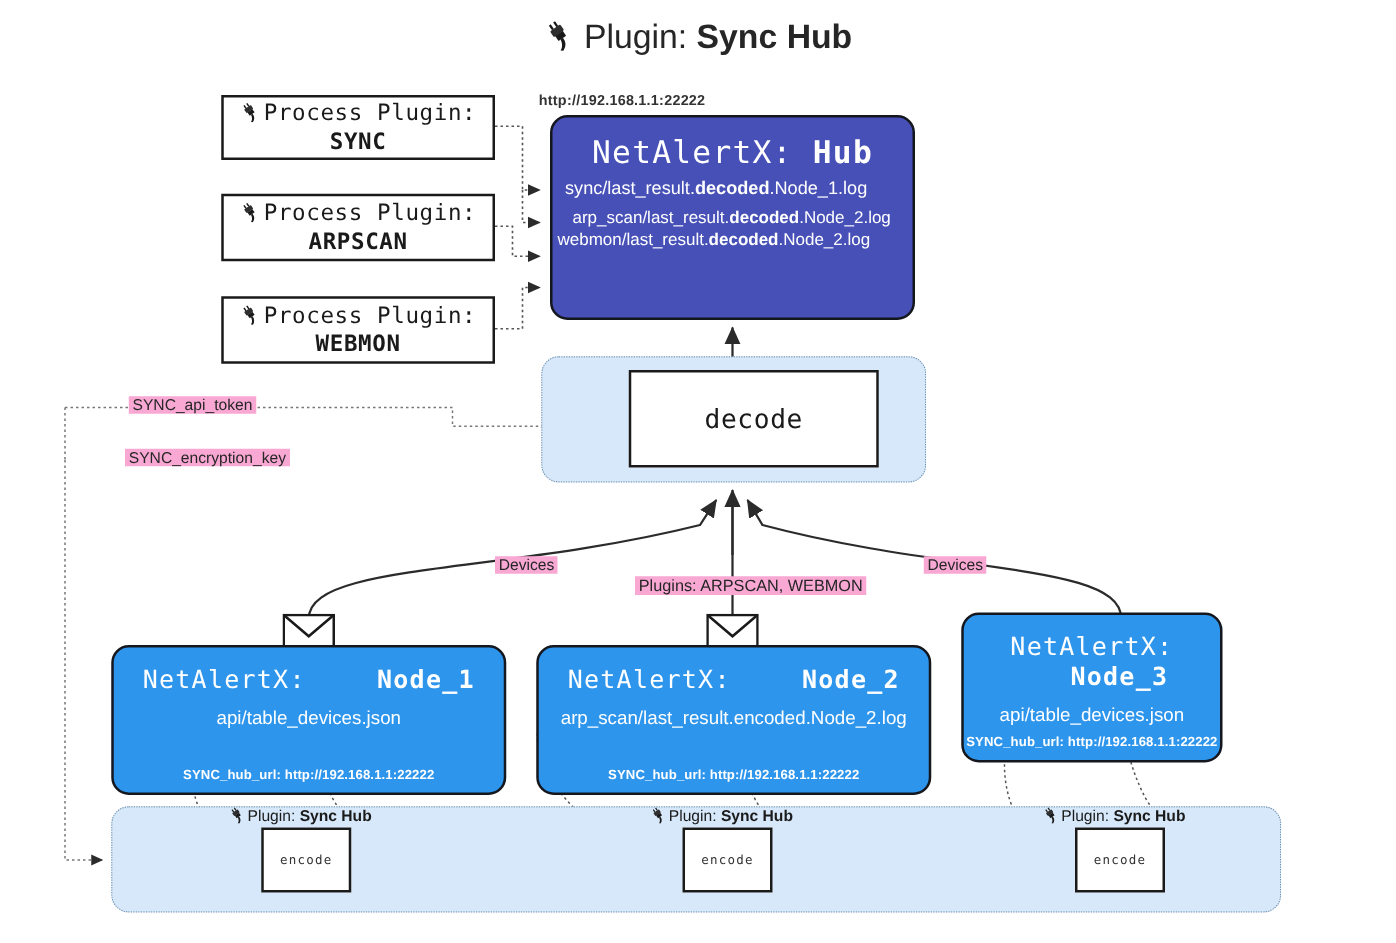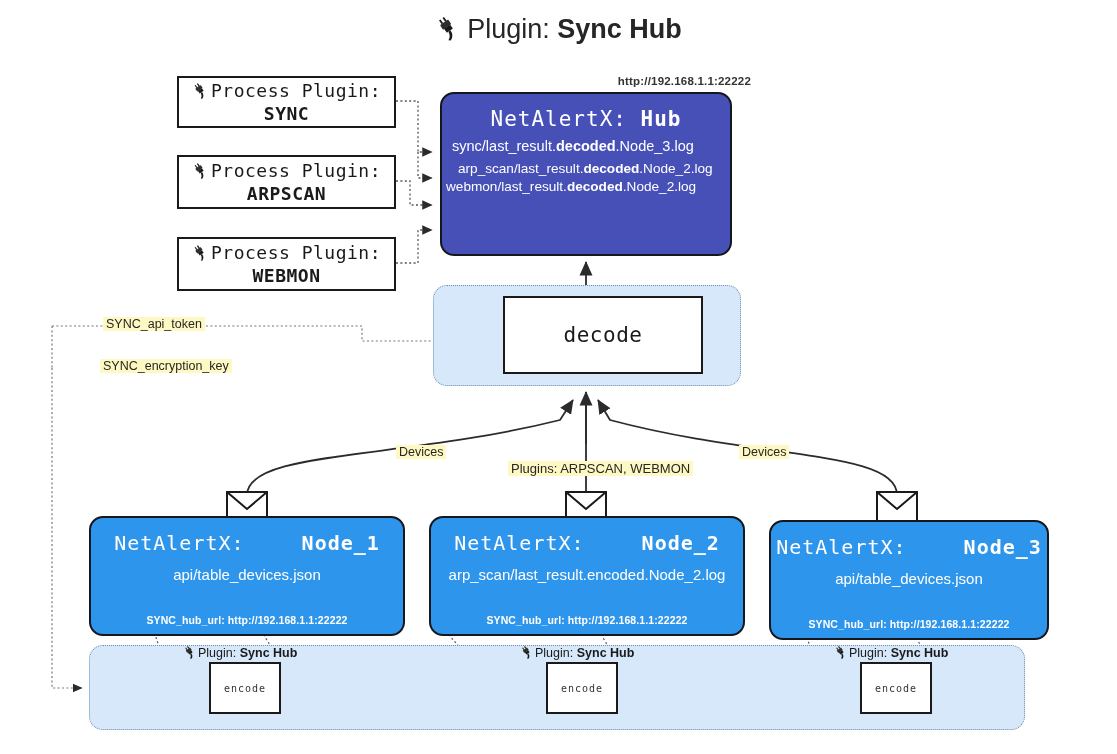--- a/index.html
+++ b/index.html
@@ -17,27 +17,27 @@
   #edges{position:absolute;left:0;top:0;width:1117px;height:754px;}
 
   
   .procbox{position:absolute;border:2px solid #1a1a1a;background:#ffffff;
            box-sizing:border-box;display:flex;flex-direction:column;
            align-items:center;justify-content:center;}
   .procbox .l1{font-size:18px;letter-spacing:.5px;white-space:nowrap;}
   .procbox .l2{font-size:18px;letter-spacing:.5px;white-space:nowrap;font-weight:bold;}
   .procbox .plug{display:inline-block;vertical-align:-2px;margin-right:2px;}
 
-  #huburl{position:absolute;left:431px;top:75px;width:320px;text-align:right;
+  #huburl{position:absolute;left:431px;top:75px;width:320px;text-align:left;
           font-size:11.5px;font-weight:bold;color:#333;letter-spacing:.2px;}
 
   #hub{position:absolute;left:440px;top:92px;width:292px;height:164px;
        background:#4750b7;border:2px solid #15171f;border-radius:14px;
        box-sizing:border-box;color:#ffffff;}
-  #hub .htitle{text-align:center;font-size:21px;margin-top:13px;letter-spacing:1px;}
+  #hub .htitle{text-align:center;font-size:25px;margin-top:13px;letter-spacing:1px;}
   #hub .htitle .b{font-weight:bold;}
   #hub .hline{font-size:14.5px;margin-top:7px;padding-left:10px;white-space:nowrap;}
   #hub .hline:first-of-type{margin-top:13px;}
   #hub .hline b{font-weight:bold;}
   #hub .small{font-size:13.6px;}
 
   .band{position:absolute;background:#d6e8f9;border:1.6px dotted #6d8fae;
         border-radius:14px;box-sizing:border-box;}
 
   .codebox{position:absolute;background:#ffffff;border:2px solid #1a1a1a;
@@ -53,21 +53,21 @@
   .node{position:absolute;background:#2e95ec;border:2px solid #15171f;
         border-radius:14px;box-sizing:border-box;color:#ffffff;text-align:center;}
   .node .ntitle{font-size:20px;margin-top:13px;letter-spacing:1px;}
   .node .ntitle .b{font-weight:bold;padding-left:44px;}
   .node .nline{font-size:15px;margin-top:11px;white-space:nowrap;}
   .node .nline.tight{margin-top:6px;}
   .node .nurl{font-size:10.5px;font-weight:bold;letter-spacing:.1px;
               position:absolute;left:0;right:0;bottom:8px;}
 
   
-  .elabel{position:absolute;font-size:12.5px;color:#262626;background:#fef9c3;
+  .elabel{position:absolute;font-size:12.5px;color:#262626;background:#f9a8d4;
           padding:0 3px;white-space:nowrap;}
   .elabel.big{font-size:13px;}
 
   
   .env{position:absolute;}
 </style>
 </head>
 <body>
 
 <div id="title">
@@ -187,21 +187,21 @@
   <div class="l2 mono">WEBMON</div>
 </div>
 
 <div id="huburl">http://192.168.1.1:22222</div>
 
 <div id="hub">
   <div class="htitle mono">
     <span>NetAlertX:</span>
     <span class="b">Hub</span>
   </div>
-  <div class="hline"><span>sync/last_result.</span><b>decoded</b><span>.Node_3.log</span></div>
+  <div class="hline"><span>sync/last_result.</span><b>decoded</b><span>.Node_1.log</span></div>
   <div class="hline small" style="padding-left:16px;"><span>arp_scan/last_result.</span><b>decoded</b><span>.Node_2.log</span></div>
   <div class="hline small" style="padding-left:4px;margin-top:3px;"><span>webmon/last_result.</span><b>decoded</b><span>.Node_2.log</span></div>
 </div>
 
 <div class="band" style="left:433px;top:285px;width:308px;height:101px;"></div>
 <div class="codebox mono" id="decode">decode</div>
 
 <div class="elabel" style="left:103px;top:317px;">SYNC_api_token</div>
 <div class="elabel" style="left:64px;top:359px;margin-left:36px;">SYNC_encryption_key</div>
 
@@ -239,21 +239,21 @@
 
 <div class="node" style="left:429px;top:516px;width:316px;height:120px;">
   <div class="ntitle mono">
     <span>NetAlertX:</span>
     <span class="b">Node_2</span>
   </div>
   <div class="nline">arp_scan/last_result.encoded.Node_2.log</div>
   <div class="nurl">SYNC_hub_url: http://192.168.1.1:22222</div>
 </div>
 
-<div class="node" style="left:769px;top:520px;width:280px;height:120px;">
+<div class="node" style="left:769px;top:490px;width:209px;height:120px;">
   <div class="ntitle mono">
     <span>NetAlertX:</span>
     <span class="b">Node_3</span>
   </div>
   <div class="nline">api/table_devices.json</div>
   <div class="nurl">SYNC_hub_url: http://192.168.1.1:22222</div>
 </div>
 
 <div class="band" style="left:89px;top:645px;width:936px;height:85px;"></div>
 

